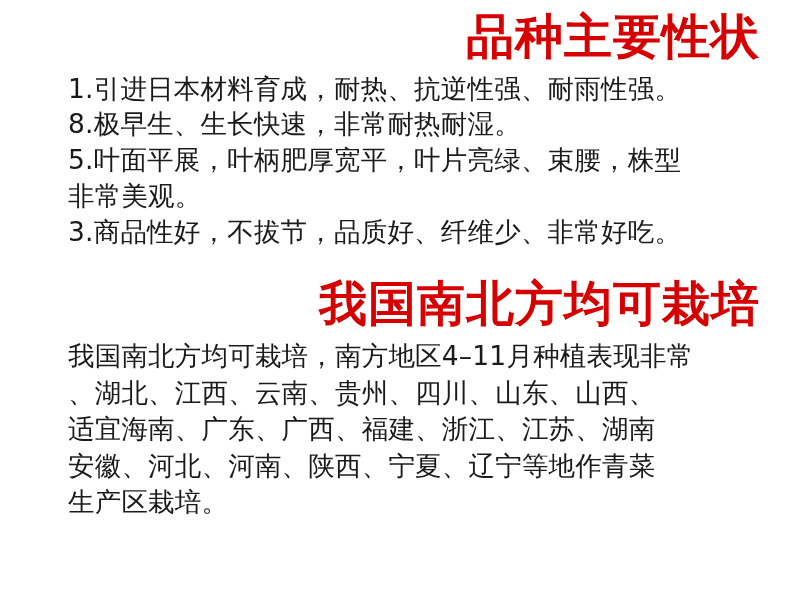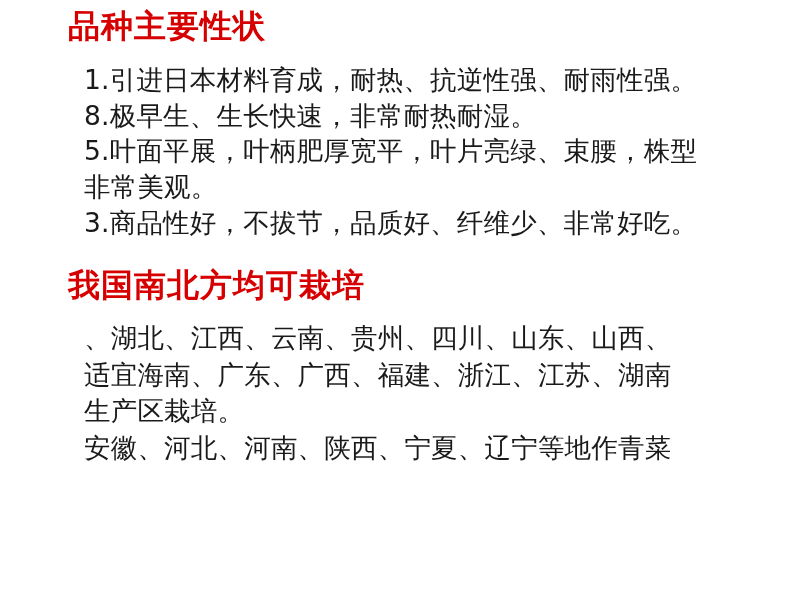--- a/index.html
+++ b/index.html
@@ -19,31 +19,32 @@
     height: 607px;
     box-sizing: border-box;
     padding: 8px 40px 0 68px;
   }
   .section {
     margin: 0;
   }
   .section-title {
     color: #d60000;
     font-weight: bold;
-    font-size: 32px;
+    font-size: 48px;
     line-height: 1.18;
     letter-spacing: 1px;
     margin: 0 0 6px 0;
     font-family: "DejaVu Sans", "Liberation Sans", sans-serif;
+    text-align: right;
   }
   .section-title.second {
     margin-top: 26px;
   }
   .body-list {
-    margin: 16px;
+    margin: 0;
     padding: 0;
     list-style: none;
   }
   .body-line {
     color: #1a1a1a;
     font-size: 26.5px;
     line-height: 1.35;
     letter-spacing: 0.2px;
     white-space: pre-wrap;
     font-family: "DejaVu Sans", "Liberation Sans", sans-serif;
@@ -70,20 +71,21 @@
       <li class="body-line">8.极早生、生长快速，非常耐热耐湿。</li>
       <li class="body-line">5.叶面平展，叶柄肥厚宽平，叶片亮绿、束腰，株型</li>
       <li class="body-line">非常美观。</li>
       <li class="body-line">3.商品性好，不拔节，品质好、纤维少、非常好吃。</li>
     </ul>
   </div>
 
   <div class="section">
     <h1 class="section-title second">我国南北方均可栽培</h1>
     <div class="body-list">
+      <p class="para">我国南北方均可栽培，南方地区4–11月种植表现非常</p>
       <p class="para">、湖北、江西、云南、贵州、四川、山东、山西、</p>
       <p class="para">适宜海南、广东、广西、福建、浙江、江苏、湖南</p>
+      <p class="para">安徽、河北、河南、陕西、宁夏、辽宁等地作青菜</p>
       <p class="para">生产区栽培。</p>
-      <p class="para">安徽、河北、河南、陕西、宁夏、辽宁等地作青菜</p>
     </div>
   </div>
 
 </div>
 
 </body></html>

